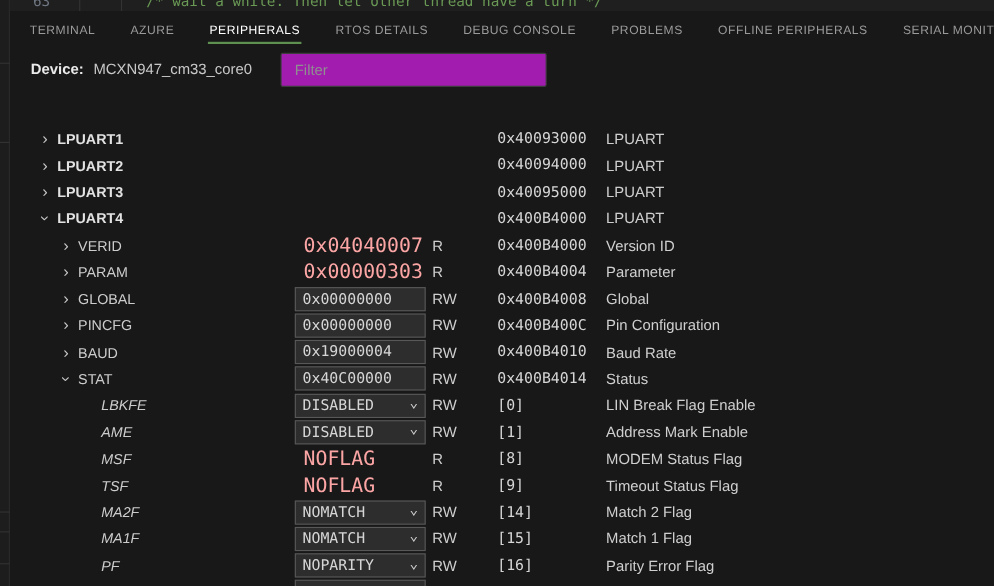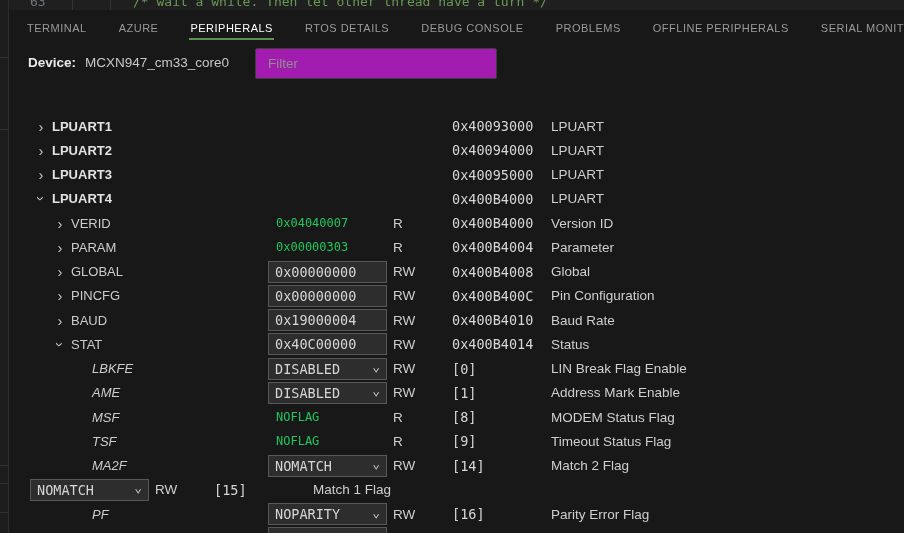--- a/index.html
+++ b/index.html
@@ -65,22 +65,22 @@
     display:inline-block; cursor:pointer; }
   .chev.down { transform:rotate(90deg); }
   .row.lvl0 .chev { margin-left:4px; }
   .row.lvl1 .chev { margin-left:23px; }
   .row .nm { margin-left:4px; white-space:nowrap; }
   .row.lvl0 .nm { font-weight:bold; color:#e2e2e2; }
   .row.lvl2 .cell-name { padding-left:62px; }
   .row.lvl2 .nm { font-style:italic; margin-left:0; }
 
   .cell-value { width:120px; display:flex; align-items:center; }
-  .val-text { font-family:"DejaVu Sans Mono",monospace; font-size:12px;
-    color:#22c55e; padding-left:8px; white-space:nowrap; }
+  .val-text { font-family:"DejaVu Sans Mono",monospace; font-size:18px;
+    color:#fca5a5; padding-left:8px; white-space:nowrap; }
   .ibox { width:119px; height:22px; background:var(--input-bg,#2d2d2d);
     border:1px solid var(--input-border,#585858);
     display:flex; align-items:center; padding:0 6px;
     font-family:"DejaVu Sans Mono",monospace; font-size:13.5px; color:#d6d6d6;
     white-space:nowrap; overflow:hidden; }
   .ibox.select { justify-content:space-between; cursor:pointer; }
   .sel-chev { font-size:13px; color:#cecece; line-height:1; transform:translateY(-2px); }
 
   .cell-access { width:59px; padding-left:5px; font-size:13.5px; color:#cfcfcf; }
   .cell-location { width:101px; padding-left:5px; font-family:"DejaVu Sans Mono",monospace;
@@ -294,20 +294,23 @@
           <div class="ibox select">
             <span>NOMATCH</span>
             <span class="sel-chev">⌄</span>
           </div>
         </div>
     <div class="cell-access">RW</div>
     <div class="cell-location">[14]</div>
     <div class="cell-desc">Match 2 Flag</div>
   </div>
       <div class="row lvl2">
+    <div class="cell-name">
+      <span class="nm">MA1F</span>
+    </div>
     <div class="cell-value">
           <div class="ibox select">
             <span>NOMATCH</span>
             <span class="sel-chev">⌄</span>
           </div>
         </div>
     <div class="cell-access">RW</div>
     <div class="cell-location">[15]</div>
     <div class="cell-desc">Match 1 Flag</div>
   </div>

